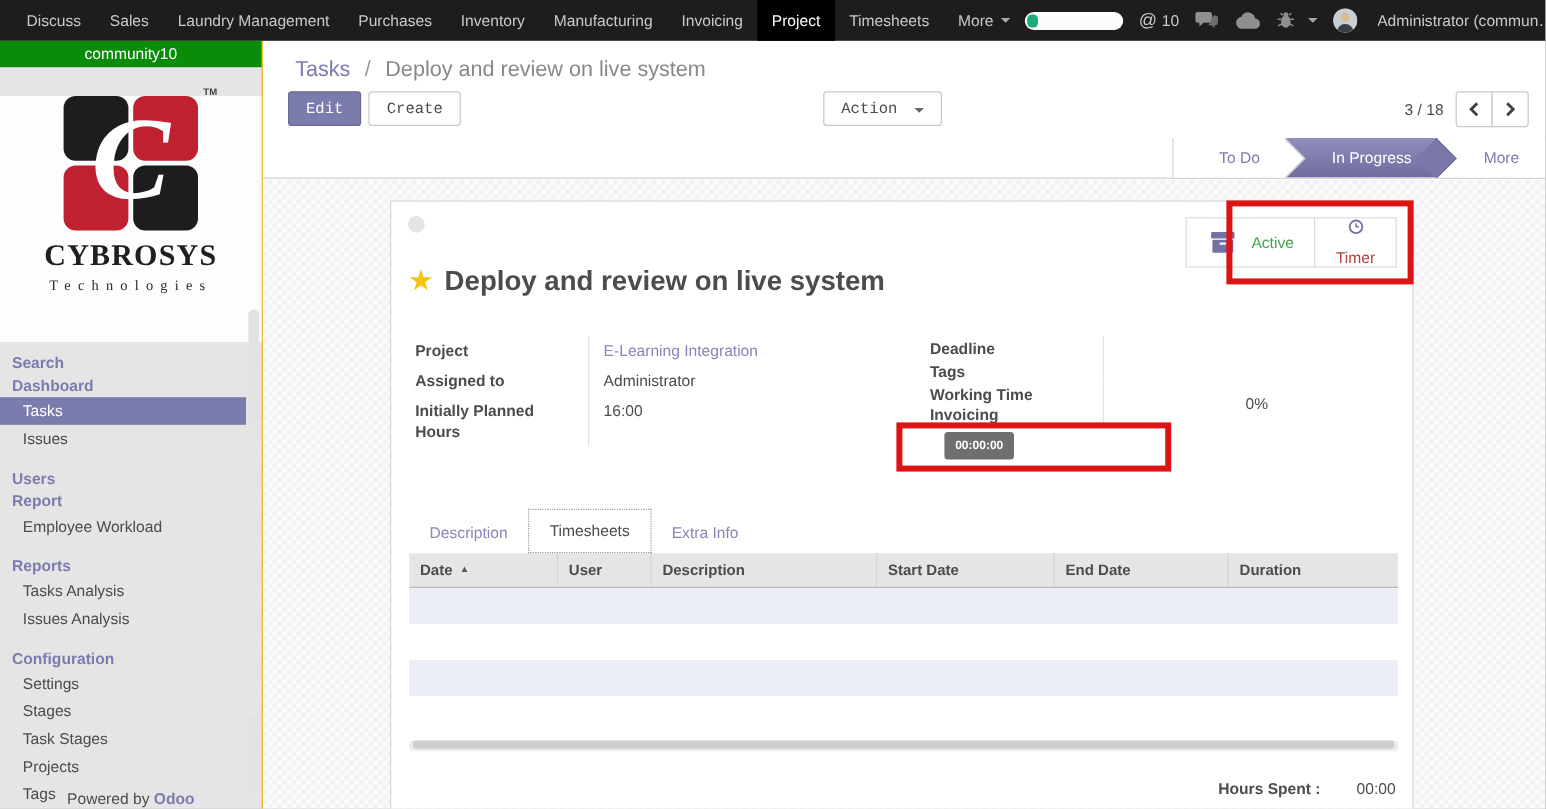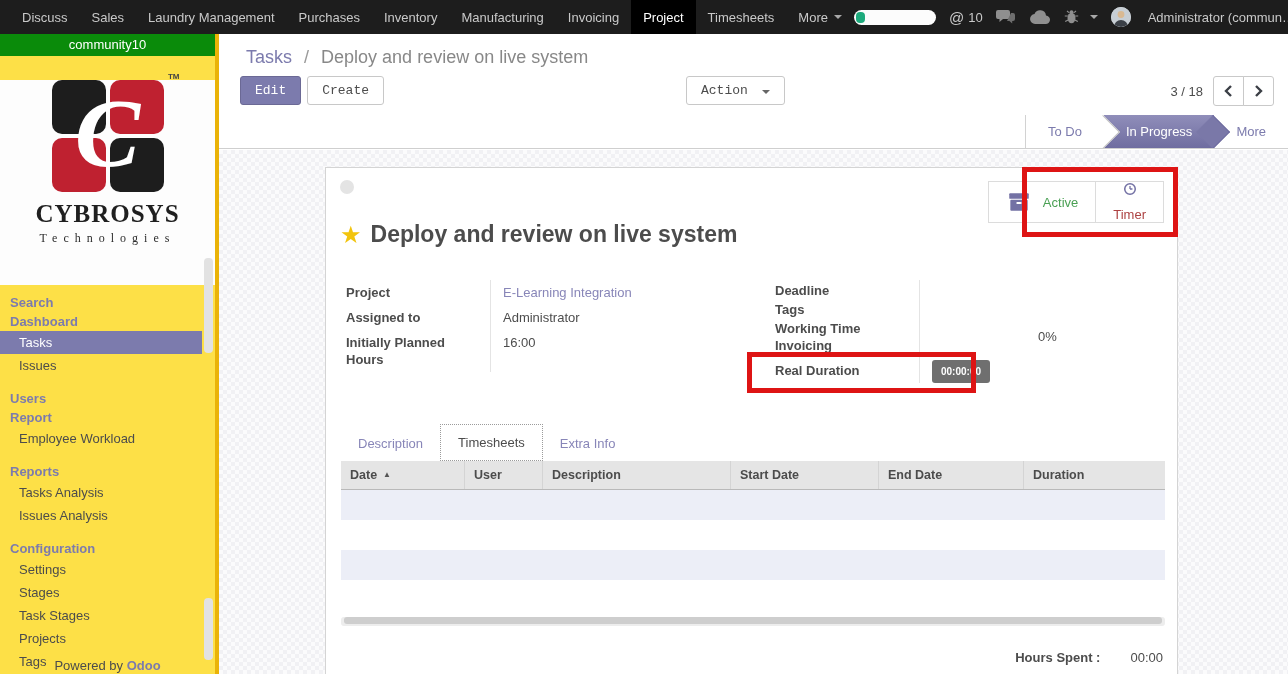--- a/index.html
+++ b/index.html
@@ -27,21 +27,21 @@
   .at-count { font-size:13px; color:#c9c9c9; }
   .tray-svg { display:block; }
   .bug-group { display:flex; align-items:center; gap:5px; }
   .avatar { width:20px; height:20px; border-radius:50%; overflow:hidden; background:#cdd3d8; flex:none; }
   .user-group { display:flex; align-items:center; gap:6px; }
   .user-name { max-width:160px; white-space:nowrap; overflow:hidden;margin-left:11px; }
 
   
   .sidebar {
     position:absolute; left:0; top:34px; width:219px; bottom:0;
-    background:#fde047; border-right:4px solid #eab308; z-index:20;
+    background:#e5e5e5; border-right:1px solid #eab308; z-index:20;
   }
   .db-banner { height:22px; line-height:22px; background:#0a8b0a; color:#fff; text-align:center; font-size:13px; }
   .logo-area { height:205px; background:#fdfdfd; position:relative; }
   .logo-grid { position:relative; width:112px; height:112px; margin:24px auto 8px auto; display:grid; grid-template-columns:54px 54px; grid-template-rows:54px 54px; gap:4px; }
   .sq { border-radius:10px; }
   .sq-k { background:#1d1d1d; }
   .sq-r { background:#bf2130; }
   .logo-c {
     position:absolute; left:0; top:-12px; width:112px; height:130px;
     display:flex; align-items:center; justify-content:center;
@@ -74,21 +74,21 @@
   .action-wrap { position:absolute; left:467px; top:42px; }
   .pager { position:absolute; right:14px; top:42px; display:flex; align-items:center; gap:10px; }
   .pager-text { font-size:13px; color:#4c4c4c; }
   .pg-group { display:flex; }
   .pg-btn { width:31px; height:30px; border:1px solid #c9c9c9; background:#fff; display:flex; align-items:center; justify-content:center; cursor:pointer; }
   .pg-btn.prev { border-radius:3px 0 0 3px; }
   .pg-btn.next { border-radius:0 3px 3px 0; margin-left:-1px; }
 
   .statusbar { position:relative; height:34px; background:#fff; border-bottom:1px solid #cfcfcf; display:flex; justify-content:flex-end; overflow:hidden; }
   .stage { position:relative; line-height:33px; padding:0 22px; font-size:13px; color:#7c7bad; background:#fff; cursor:pointer; }
-  .stage .lbl { position:relative; z-index:5; }
+  .stage .lbl { position:relative; z-index:5;margin-left:16px; }
   .stage.first { border-left:1px solid #d2d2d2; }
   .stage.s1 { z-index:3; } .stage.s2 { z-index:2; } .stage.s3 { z-index:1; }
   .stage.arrow::after {
     content:""; position:absolute; right:-11px; top:5px; width:23px; height:23px;
     background:#fff; border-right:1px solid #c2c2c2; border-top:1px solid #c2c2c2;
     transform:rotate(45deg); z-index:4;
   }
   .stage.active { background:linear-gradient(#908eba,#6f6da0); color:#fff; }
   .stage.active::after { background:#7a78a8; border-color:#6f6da0; }
 
@@ -342,21 +342,20 @@
               <div class="flbl" style="padding-top:2px;padding-bottom:0;">Tags</div>
               <div class="fval" style="padding-top:2px;padding-bottom:0;"></div>
             </div>
             <div class="frow" style="min-height:38px;">
               <div class="flbl" style="padding-top:2px;padding-bottom:0;">Working Time Invoicing</div>
               <div class="fval" style="padding-top:10px;padding-bottom:0;">
                 <span class="pct">0%</span>
               </div>
             </div>
             <div class="frow" style="min-height:26px;">
-              <div class="flbl" style="padding-top:6px;padding-bottom:0;">Real Duration</div>
               <div class="fval" style="padding-top:4px;padding-bottom:0;">
                 <span class="badge">00:00:00</span>
               </div>
             </div>
           </div>
         </div>
 
         <div class="tabs">
           <div class="tab">Description</div>
           <div class="tab active">Timesheets</div>

